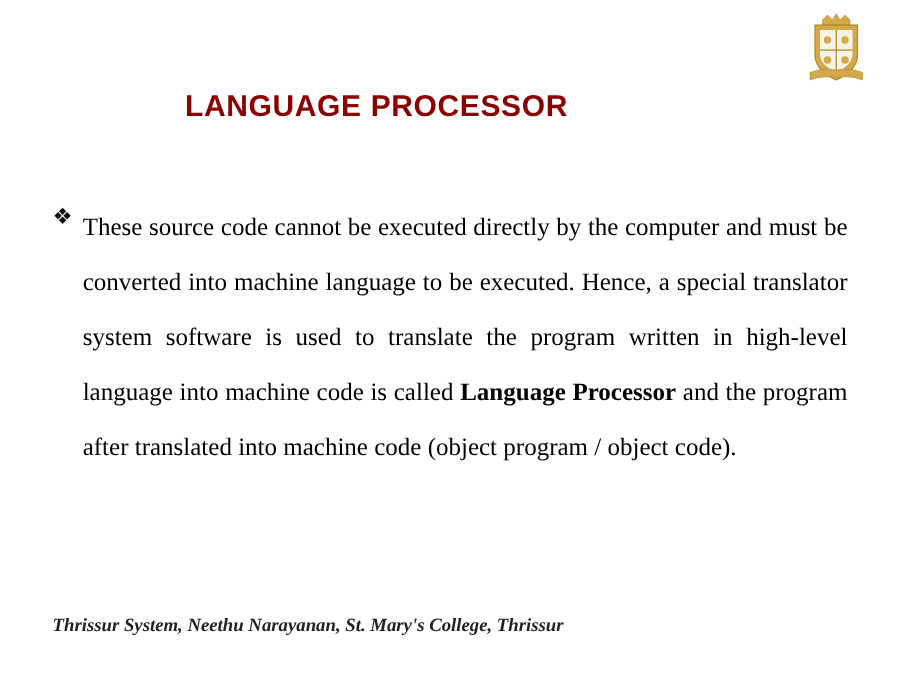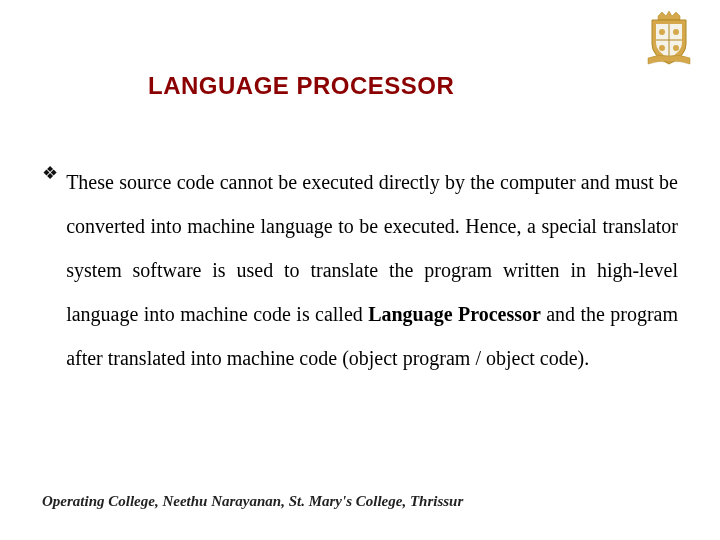--- a/index.html
+++ b/index.html
@@ -42,15 +42,15 @@
 
   <div class="content">
     <div class="bullet-row">
       <span class="bullet-icon">❖</span>
       <p class="para">
         <span>These source code cannot be executed directly by the computer and must be converted into machine language to be executed. Hence, a special translator system software is used to translate the program written in high-level language into machine code is called </span><span class="bold">Language Processor</span><span> and the program after translated into machine code (object program / object code).</span>
       </p>
     </div>
   </div>
 
-  <div class="footer">Operating College, Neethu Narayanan, St. Mary's College, Thrissur</div>
+  <div class="footer">Thrissur System, Neethu Narayanan, St. Mary's College, Thrissur</div>
 
 </div>
 
 </body></html>

